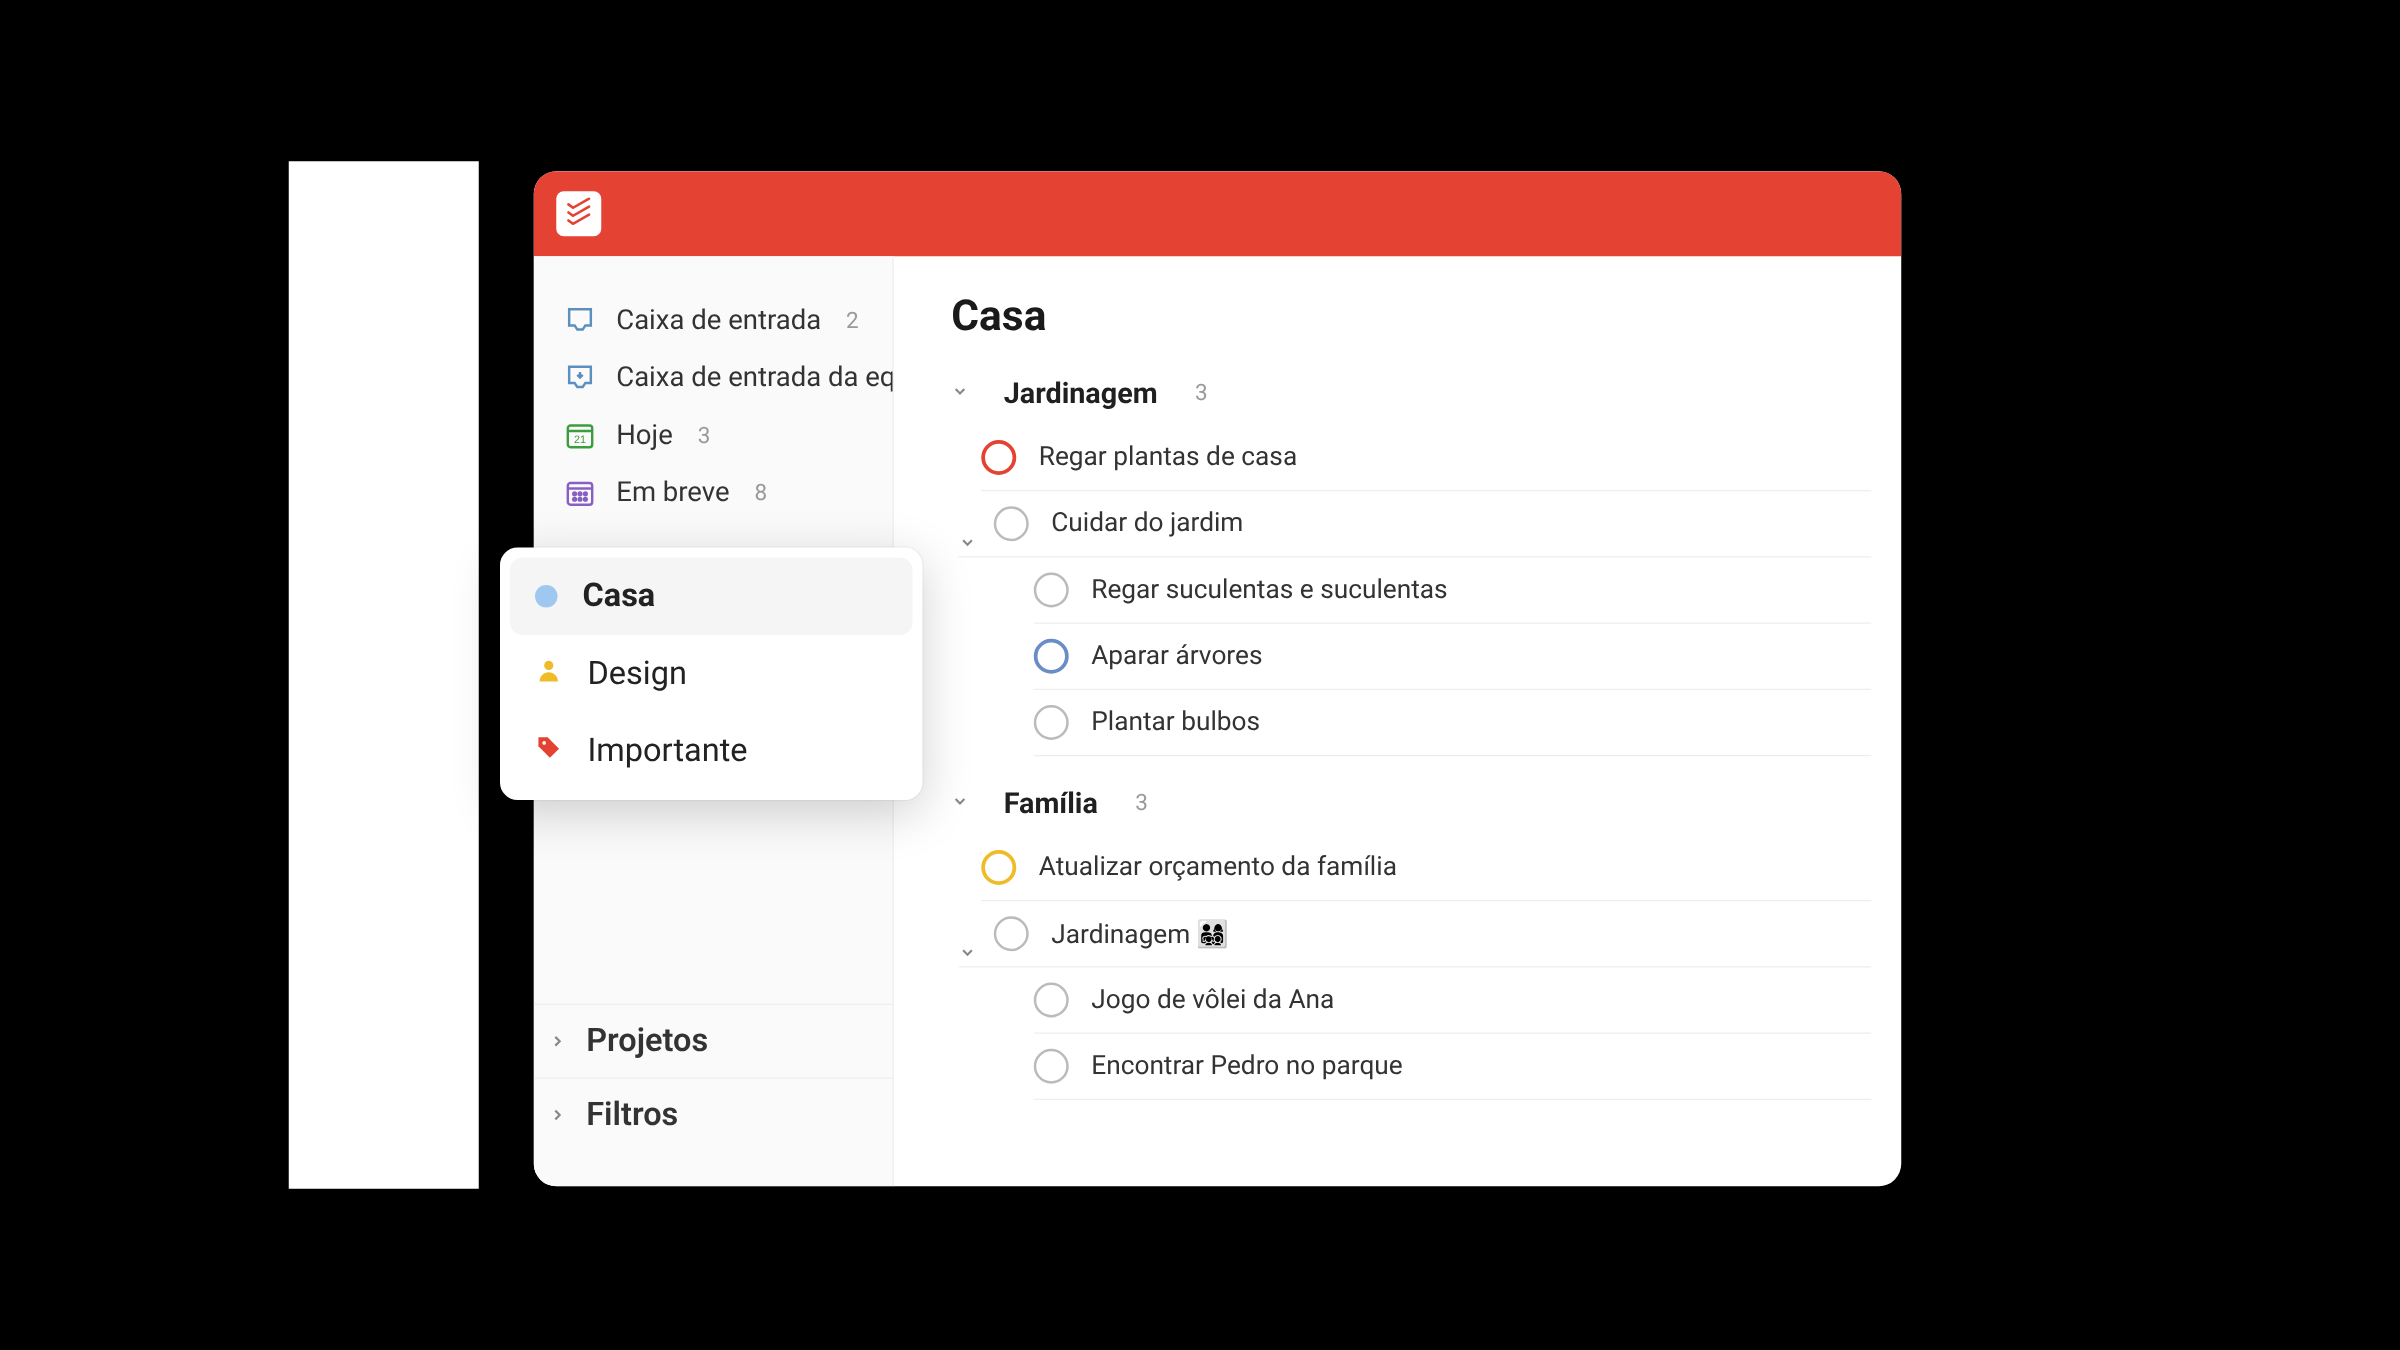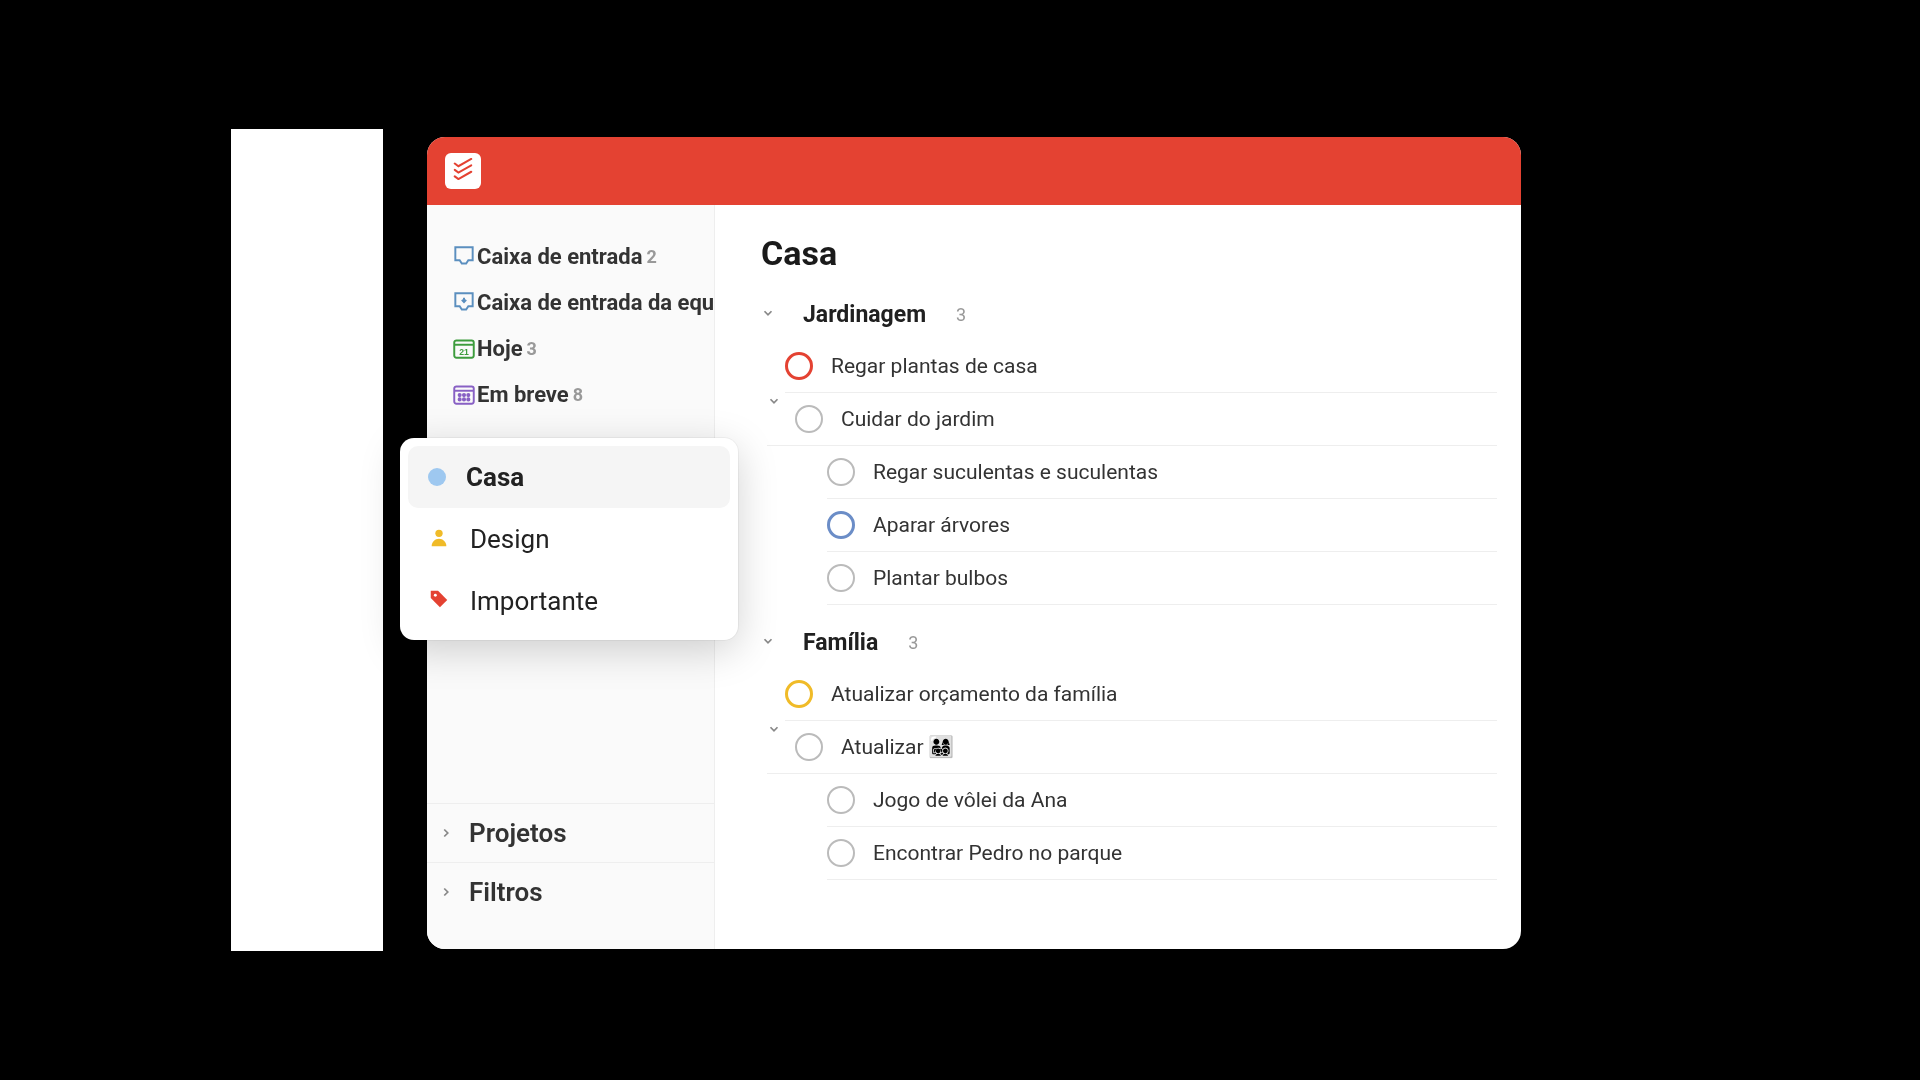--- a/index.html
+++ b/index.html
@@ -6,42 +6,42 @@
   html, body { width: 1920px; height: 1080px; background: #000; font-family: -apple-system, BlinkMacSystemFont, "Segoe UI", Roboto, Helvetica, Arial, sans-serif; }
   .stage { position: absolute; inset: 0; display: flex; justify-content: center; align-items: flex-start; padding-top: 0; }
   .letterbox { width: 1458px; height: 822px; margin-top: 129px; background: #000; position: relative; }
   .window { position: absolute; left: 196px; top: 8px; right: 168px; bottom: 2px; background: #fff; border-radius: 18px; overflow: hidden; box-shadow: 0 0 0 1px rgba(0,0,0,.05); }
   .left-white { position:absolute; left:0; top:0; width:152px; height:100%; background:#fff; }
   .titlebar { height: 68px; background: #e44232; display: flex; align-items: center; padding: 0 18px; }
   .logo { width: 36px; height: 36px; background: #fff; border-radius: 6px; display:flex; align-items:center; justify-content:center; }
   .logo svg { width: 22px; height: 22px; }
   .body { display: flex; height: calc(100% - 68px); }
   .sidebar { width: 288px; background: #fafafa; border-right: 1px solid #eee; padding-top: 28px; position: relative; }
-  .nav-item { display:flex; align-items:center; padding: 10px 24px; font-size: 22px; color:#333; cursor:pointer; white-space: nowrap; overflow:hidden;font-weight:bold; }
+  .nav-item { display:flex; align-items:center; gap:16px; padding: 10px 24px; font-size: 22px; color:#333; cursor:pointer; white-space: nowrap; overflow:hidden; }
   .nav-item .count { font-size: 18px; color: #999; margin-left: 4px; }
   .nav-icon { width: 26px; height: 26px; flex: 0 0 26px; display:flex; align-items:center; justify-content:center; }
   .sidebar-bottom { position:absolute; bottom: 28px; left:0; right:0; }
   .collapse-row { display:flex; align-items:center; gap:14px; padding: 14px 24px 14px 10px; font-size:26px; font-weight:600; color:#333; border-top:1px solid #eee; cursor:pointer; }
   .collapse-row:first-child { border-top: 1px solid #eee; }
   .chev { width:18px; height:18px; display:flex; align-items:center; justify-content:center; color:#888; }
   .content { flex:1; padding: 28px 24px 0 46px; overflow:hidden; }
   .page-title { font-size: 34px; font-weight: 700; color:#1a1a1a; margin-bottom: 28px; }
   .section { margin-bottom: 24px; }
   .section-header { display:flex; align-items:center; gap:26px; margin-bottom: 12px; }
   .section-header .chev-small { width:16px; color:#888; cursor:pointer; }
   .section-title { font-size: 23px; font-weight:700; color:#202020; }
   .section-count { font-size:18px; color:#999; margin-left:4px; }
   .task { display:flex; align-items:center; gap:18px; padding: 12px 0; border-bottom:1px solid #eee; margin-left: 24px; }
   .task.subtask { margin-left: 66px; }
   .task .circle { width:28px; height:28px; border-radius:50%; border:2px solid #bbb; flex:0 0 28px; cursor:pointer; }
   .task .circle.red { border-color:#e44232; border-width:3px; }
   .task .circle.blue { border-color:#6b8dc7; border-width:3px; }
   .task .circle.yellow { border-color:#f0bb28; border-width:3px; }
   .task-text { font-size:21px; color:#333; }
-  .task-row-with-chev { display:flex; align-items:flex-start; gap:8px; border-bottom:1px solid #eee; }
+  .task-row-with-chev { display:flex; align-items:flex-end; gap:8px; border-bottom:1px solid #eee; }
   .task-row-with-chev .chev-small { width:16px; color:#888; cursor:pointer; margin-left:0; }
   .task-row-with-chev .task { border-bottom:none; margin-left:4px; flex:1; }
 
   
   .popover { position:absolute; left:169px; top:309px; width:338px; background:#fff; border-radius:14px; box-shadow: 0 10px 40px rgba(0,0,0,.18), 0 0 0 1px rgba(0,0,0,.04); padding: 8px; z-index: 10; }
   .pop-item { display:flex; align-items:center; gap:20px; padding: 16px 20px; font-size:26px; color:#222; border-radius:10px; cursor:pointer; }
   .pop-item.selected { background:#f5f5f5; font-weight:700; }
   .pop-dot { width:18px; height:18px; border-radius:50%; flex:0 0 18px; }
   .pop-dot.blue { background:#9ec8f0; }
   .pop-person { color:#f0bb28; font-size:22px; }
@@ -183,21 +183,21 @@
                 <div class="task">
                   <span class="circle yellow"></span>
                   <span class="task-text">Atualizar orçamento da família</span>
                 </div>
                 <div class="task-row-with-chev" style="margin-left: 6px;">
                   <span class="chev-small"><svg width="14" height="14" viewBox="0 0 24 24" fill="none" stroke="currentColor" stroke-width="3">
                       <path d="M6 9l6 6 6-6"></path>
                     </svg></span>
                   <div class="task">
                     <span class="circle "></span>
-                    <span class="task-text">Atualizar 👨‍👩‍👧‍👦</span>
+                    <span class="task-text">Jardinagem 👨‍👩‍👧‍👦</span>
                   </div>
                 </div>
                 <div class="task subtask">
                   <span class="circle "></span>
                   <span class="task-text">Jogo de vôlei da Ana</span>
                 </div>
                 <div class="task subtask">
                   <span class="circle "></span>
                   <span class="task-text">Encontrar Pedro no parque</span>
                 </div>

